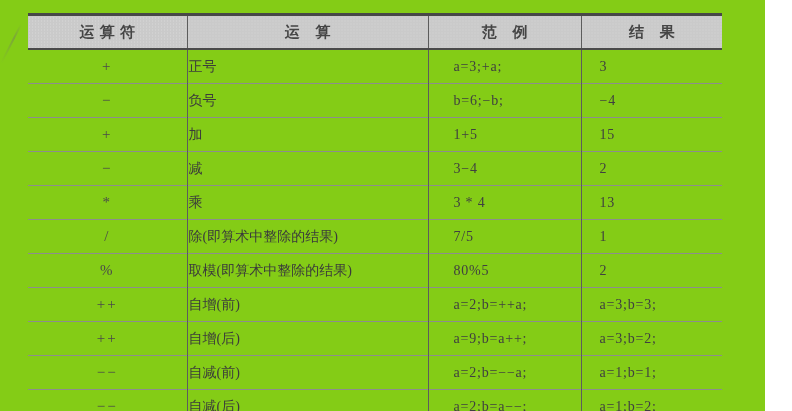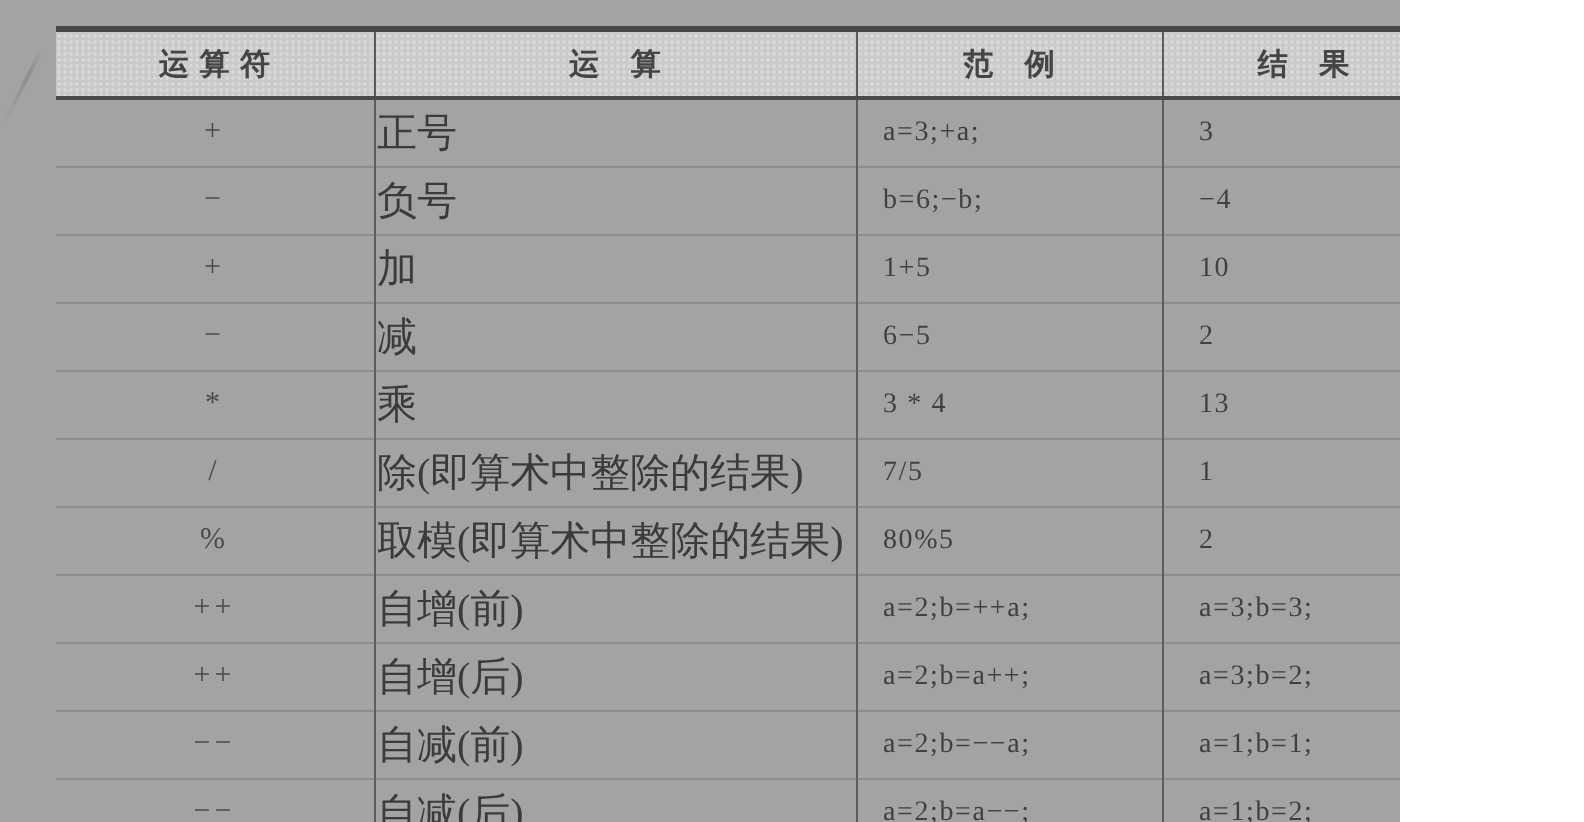--- a/index.html
+++ b/index.html
@@ -1,19 +1,19 @@
 <!DOCTYPE html>
 <html><head>
 <meta charset="utf-8">
 <style>
   html,body{margin:0;padding:0;}
   .page{
     position:relative;
-    width:700px;height:411px;
-    background:#a3a3a3;
+    width:765px;height:411px;
+    background:#84cc16;
     overflow:hidden;
     font-family:"Liberation Serif","DejaVu Serif",serif;
     color:#3d3d3d;
   }
   
   .pencil-mark{
     position:absolute;left:10px;top:22px;width:2px;height:44px;
     background:linear-gradient(to bottom,rgba(110,110,110,0),rgba(110,110,110,.4) 35%,rgba(110,110,110,.15) 70%,rgba(110,110,110,0));
     transform:rotate(27deg);
   }
@@ -52,24 +52,24 @@
   }
   tbody tr:first-child td{border-top:none;}
   th:not(:last-child),td:not(:last-child){border-right:1px solid #5c5c5c;}
   td.c0{
     text-align:center;
     font-size:15px;
     letter-spacing:2px;
     color:#4a4a4a;
   }
   td.c1{
-    font-size:20px;
+    font-size:14px;
     color:#3b3b3b;
   }
-  td.c2{padding-left:13px;}
+  td.c2{padding-left:25px;}
   td.c3{padding-left:18px;}
   td.c2,td.c3{
     font-family:"Liberation Serif","DejaVu Serif",serif;
     font-size:14px;
     letter-spacing:.8px;
     color:#404040;
   }
 </style>
 </head>
 <body>
@@ -102,26 +102,26 @@
         <tr>
           <td class="c0">−</td>
           <td class="c1">负号</td>
           <td class="c2">b=6;−b;</td>
           <td class="c3">−4</td>
         </tr>
         <tr>
           <td class="c0">+</td>
           <td class="c1">加</td>
           <td class="c2">1+5</td>
-          <td class="c3">10</td>
+          <td class="c3">15</td>
         </tr>
         <tr>
           <td class="c0">−</td>
           <td class="c1">减</td>
-          <td class="c2">6−5</td>
+          <td class="c2">3−4</td>
           <td class="c3">2</td>
         </tr>
         <tr>
           <td class="c0">*</td>
           <td class="c1">乘</td>
           <td class="c2">3 * 4</td>
           <td class="c3">13</td>
         </tr>
         <tr>
           <td class="c0">/</td>
@@ -137,21 +137,21 @@
         </tr>
         <tr>
           <td class="c0">++</td>
           <td class="c1">自增(前)</td>
           <td class="c2">a=2;b=++a;</td>
           <td class="c3">a=3;b=3;</td>
         </tr>
         <tr>
           <td class="c0">++</td>
           <td class="c1">自增(后)</td>
-          <td class="c2">a=2;b=a++;</td>
+          <td class="c2">a=9;b=a++;</td>
           <td class="c3">a=3;b=2;</td>
         </tr>
         <tr>
           <td class="c0">−−</td>
           <td class="c1">自减(前)</td>
           <td class="c2">a=2;b=−−a;</td>
           <td class="c3">a=1;b=1;</td>
         </tr>
         <tr>
           <td class="c0">−−</td>

